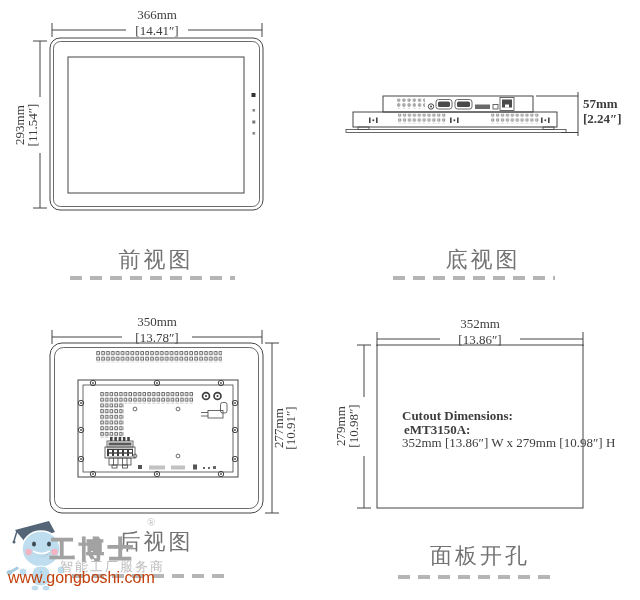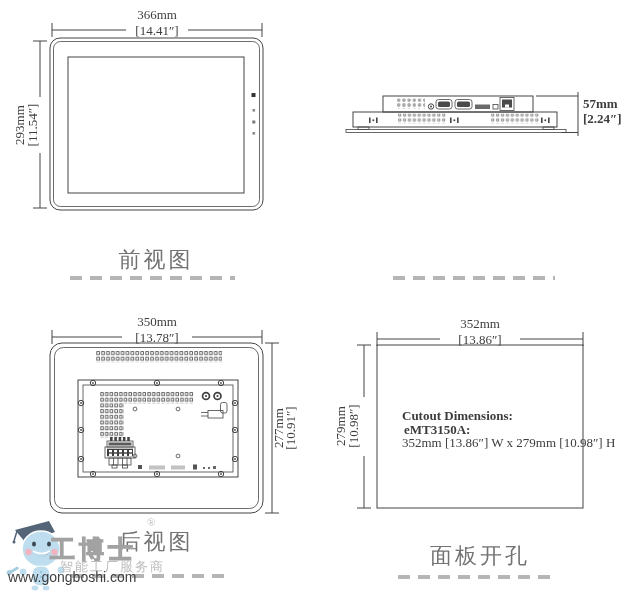--- a/index.html
+++ b/index.html
@@ -14,21 +14,21 @@
                 letter-spacing:3px; white-space:nowrap;
                 font-family:"Liberation Serif","DejaVu Serif",serif; }
   .dash { position:absolute; height:4px;
           background:repeating-linear-gradient(90deg,#b5b5b5 0 12px,transparent 12px 20px); }
   .wm { position:absolute; white-space:nowrap; }
   #wm-brand { left:50px; top:533px; font-size:25px; font-weight:bold; letter-spacing:4px;
               color:#e9e9e9; -webkit-text-stroke:1.1px #a2a2a2; }
   #wm-reg { left:147px; top:516px; font-size:11px; color:#bdbdbd; }
   #wm-tagline { left:60px; top:558px; font-size:13px; letter-spacing:2px; color:#bdbdbd;
                 font-family:"Liberation Sans","DejaVu Sans",sans-serif; }
-  #wm-url { left:8px; top:569px; font-size:14px; color:#404040;
+  #wm-url { left:8px; top:569px; font-size:16px; color:#c2410c;
             font-family:"Liberation Sans","DejaVu Sans",sans-serif; }
   #mascot { position:absolute; left:5px; top:516px; opacity:0.92; }
 </style>
 </head>
 <body>
 
 <div id="canvas">
 
   <svg id="drawing" width="640" height="600" viewBox="0 0 640 600">
     <defs>
@@ -241,20 +241,21 @@
       </g>
       <g>
         <text x="402" y="420" font-size="12.5" font-weight="600">Cutout  Dimensions:</text>
         <text x="404" y="434" font-size="12.5" font-weight="600">eMT3150A:</text>
         <text x="402" y="447" font-size="10.5">352mm [13.86″] W x 279mm [10.98″] H</text>
       </g>
     </g>
   </svg>
 
   <div class="view-label" style="left:156px; top:245px;">前视图</div>
+  <div class="view-label" style="left:483px; top:245px;">底视图</div>
   <div class="view-label" style="left:156px; top:527px;">后视图</div>
   <div class="view-label" style="left:480px; top:541px;">面板开孔</div>
 
   <div class="dash" style="left:70px; top:276px; width:165px;"></div>
   <div class="dash" style="left:393px; top:276px; width:162px;"></div>
   <div class="dash" style="left:72px; top:574px; width:160px;"></div>
   <div class="dash" style="left:398px; top:575px; width:157px;"></div>
 
   <svg id="mascot" width="92" height="78" viewBox="0 0 92 78">
     <polygon points="10,14 44,5 50,16 20,26" fill="#45586b"></polygon>

